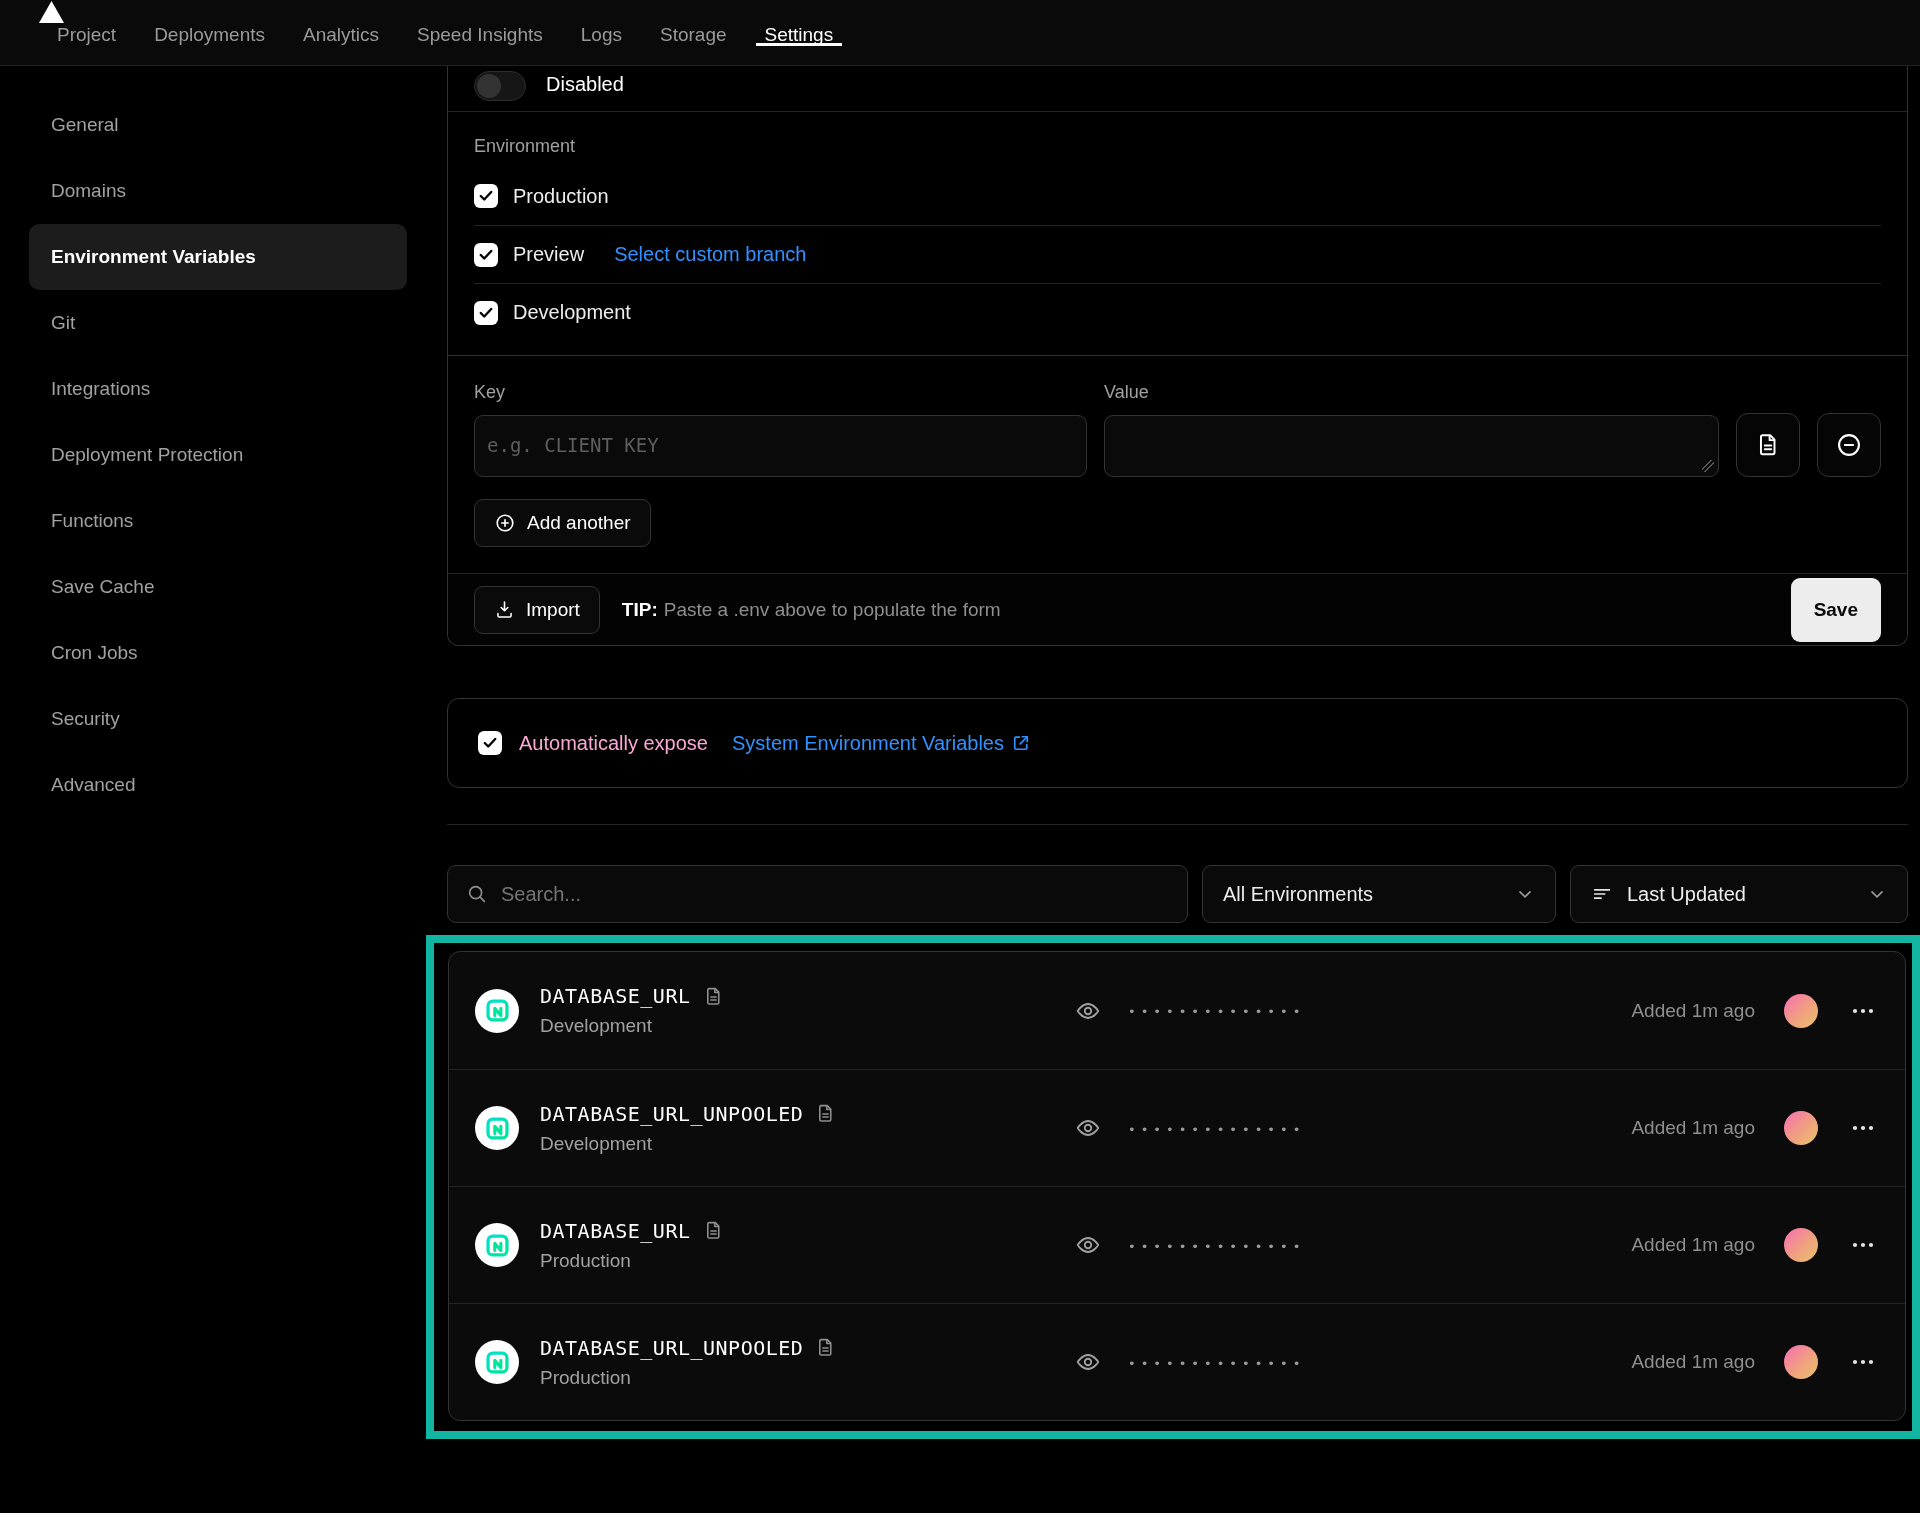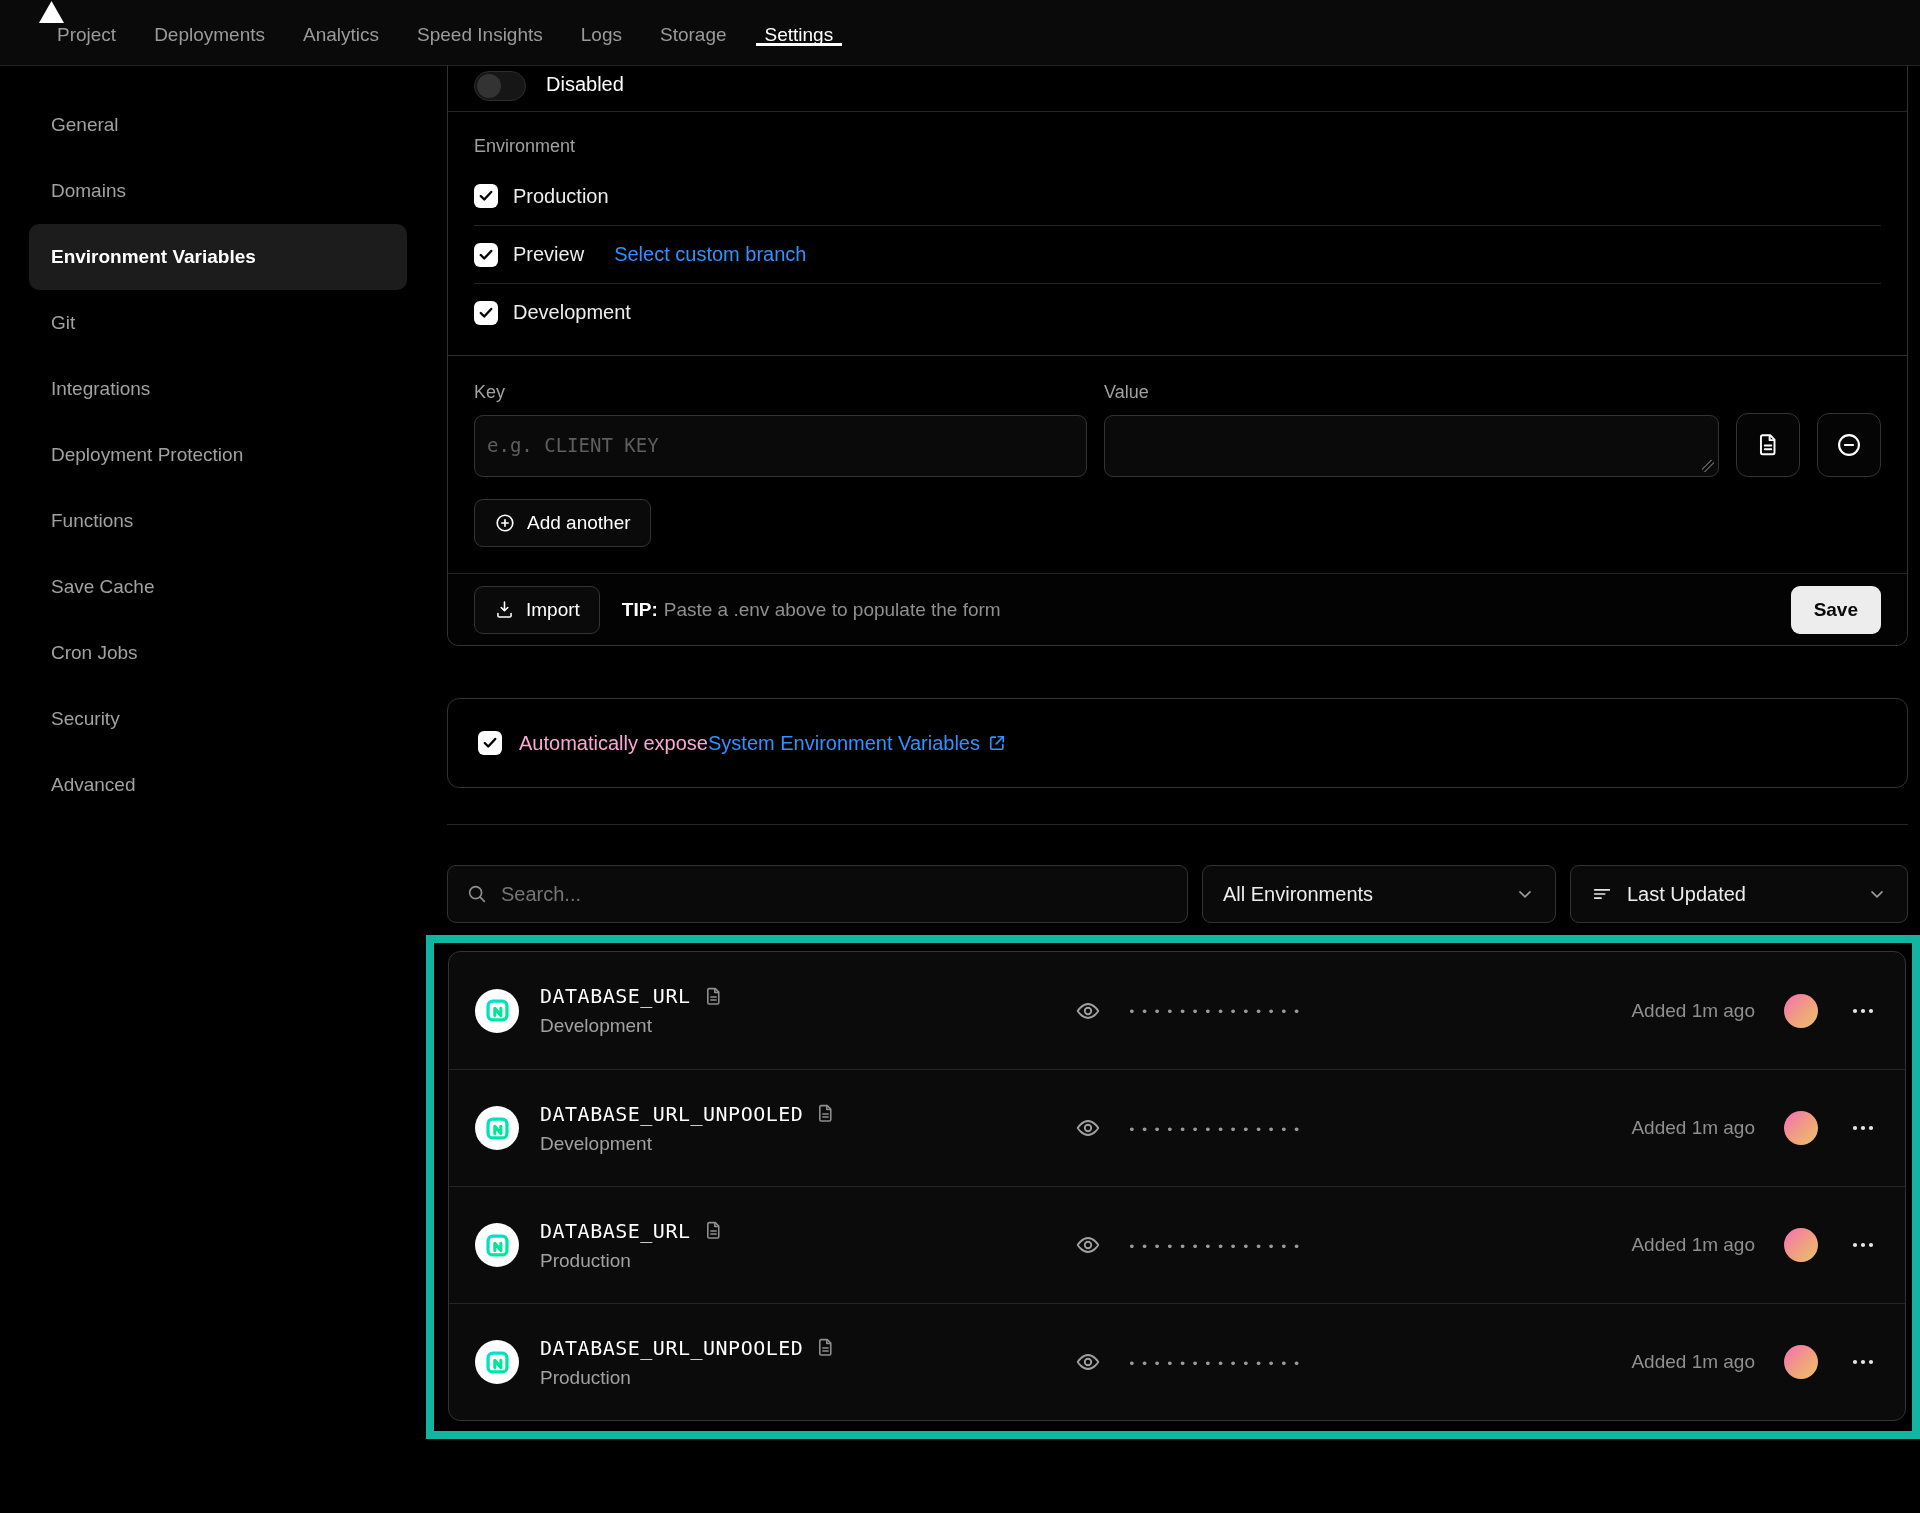--- a/index.html
+++ b/index.html
@@ -68,28 +68,28 @@
 
   .btn { display:inline-flex; align-items:center; gap:11px; height:48px; padding:0 19px;
     background:#0a0a0a; border:1px solid #333; border-radius:9px; color:#fff;
     font-size:19px; cursor:pointer; }
   .add-row { margin-top:22px; }
 
   .card-footer { border-top:1px solid #242424; height:72px; display:flex;
     align-items:center; padding:0 26px; background:#030303; }
   .tip { margin-left:22px; font-size:19px; color:#8f8f8f; }
   .tip b { color:#fff; font-weight:700; margin-right:6px; }
-  .btn-primary { margin-left:auto; height:48px; padding:0 23px; background:#ededed;
+  .btn-primary { margin-left:auto; height:64px; padding:0 23px; background:#ededed;
     color:#0a0a0a; border:none; border-radius:9px; font-size:19px; font-weight:600;
     display:inline-flex; align-items:center; cursor:pointer; }
 
   .sysenv-card { margin-top:52px; height:90px; display:flex; align-items:center;
     padding:0 30px; }
   .sysenv-text { font-size:20px; color:#f9a8d4; margin-left:17px; }
-  .sysenv-link { font-size:20px; color:#3291ff; margin-left:0; cursor:pointer;
+  .sysenv-link { font-size:20px; color:#3291ff; margin-left:24px; cursor:pointer;
     display:inline-flex; align-items:center; gap:7px; }
 
   .hr { border:none; border-top:1px solid #262626; margin-top:36px; }
 
   
   .filter-row { display:flex; gap:14px; margin-top:40px; }
   .search-box { flex:1; height:58px; background:#0a0a0a; border:1px solid #333;
     border-radius:9px; display:flex; align-items:center; padding:0 18px; gap:13px; }
   .search-box input { flex:1; background:transparent; border:none; outline:none;
     color:#ededed; font-size:20px; }

